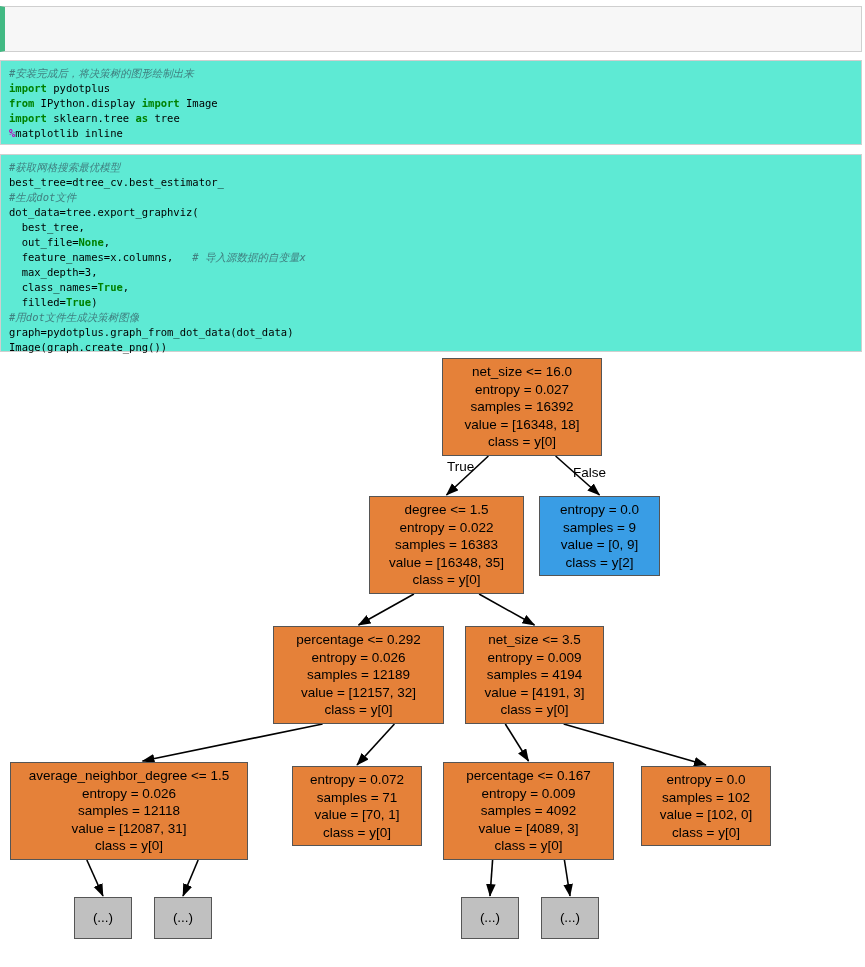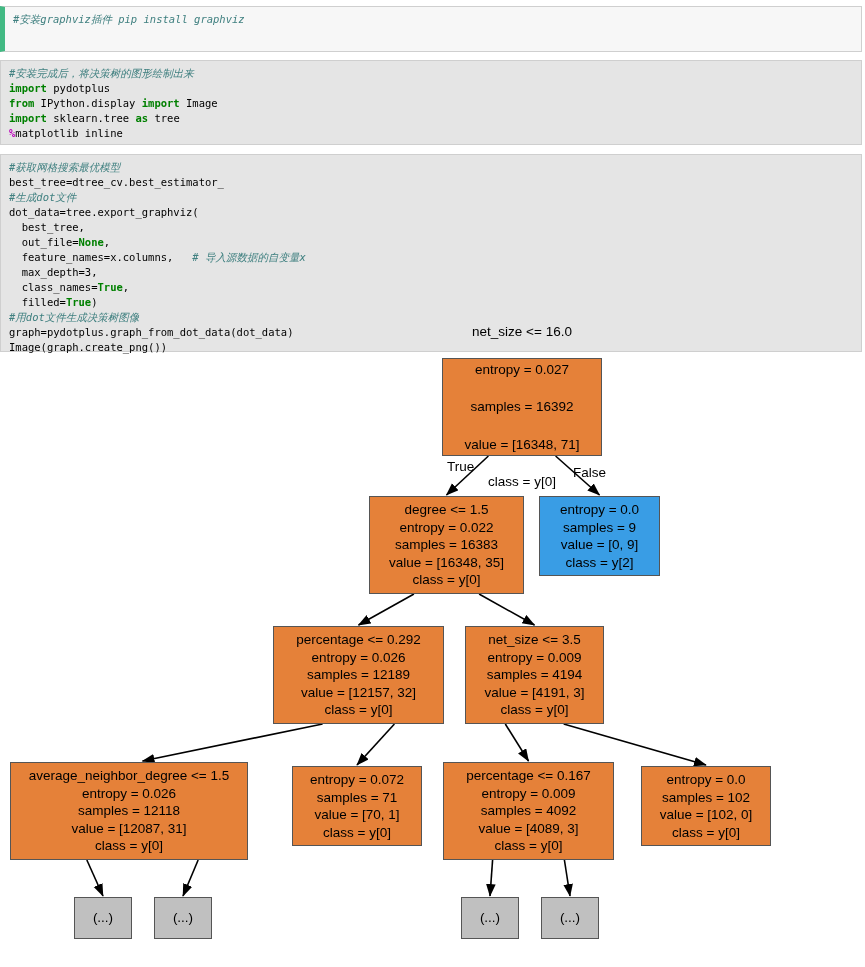--- a/index.html
+++ b/index.html
@@ -10,21 +10,21 @@
     overflow:hidden;
     position:relative;
   }
 
   
   .nb{position:absolute;left:0;top:0;width:865px;}
 
   .cell{
     position:absolute;
     box-sizing:border-box;
-    background:#e5e5e5;
+    background:#5eead4;
     border:1px solid #cfcfcf;
     font-family:"DejaVu Sans Mono", monospace;
     font-size:10.5px;
     line-height:15px;
     color:#000;
     padding:5px 8px 5px 8px;
     white-space:pre;
   }
   .cell.selected{
     border-left:5px solid #42b983;
@@ -76,21 +76,21 @@
     font-family:"Liberation Sans", sans-serif;
     font-size:13.5px;
     color:#000;
     white-space:nowrap;
   }
 </style>
 </head>
 <body>
 
 <div class="nb" id="nb">
-    <div class="cell selected" style="left: 0px; top: 6px; width: 862px; height: 46px;"><div class="line"><span class="cm">#安装graphviz插件 pip install graphviz</span></div></div>
+    <div class="cell selected" style="left: 0px; top: 6px; width: 862px; height: 46px;"></div>
     <div class="cell" style="left: 0px; top: 60px; width: 862px; height: 85px;"><div class="line"><span class="cm">#安装完成后，将决策树的图形绘制出来</span></div><div class="line"><span class="k">import</span><span> pydotplus</span></div><div class="line"><span class="k">from</span><span> IPython.display </span><span class="k">import</span><span> Image</span></div><div class="line"><span class="k">import</span><span> sklearn.tree </span><span class="k">as</span><span> tree</span></div><div class="line"><span class="mg">%</span><span>matplotlib inline</span></div></div>
     <div class="cell" style="left: 0px; top: 154px; width: 862px; height: 198px;"><div class="line"><span class="cm">#获取网格搜索最优模型</span></div><div class="line"><span>best_tree=dtree_cv.best_estimator_</span></div><div class="line"><span class="cm">#生成dot文件</span></div><div class="line"><span>dot_data=tree.export_graphviz(</span></div><div class="line"><span>  best_tree,</span></div><div class="line"><span>  out_file=</span><span class="bi">None</span><span>,</span></div><div class="line"><span>  feature_names=x.columns,   </span><span class="cm"># 导入源数据的自变量x</span></div><div class="line"><span>  max_depth=3,</span></div><div class="line"><span>  class_names=</span><span class="bi">True</span><span>,</span></div><div class="line"><span>  filled=</span><span class="bi">True</span><span>)</span></div><div class="line"><span class="cm">#用dot文件生成决策树图像</span></div><div class="line"><span>graph=pydotplus.graph_from_dot_data(dot_data)</span></div><div class="line"><span>Image(graph.create_png())</span></div></div>
   </div>
 
 <div id="tree">
   <svg width="865" height="615">
     <defs>
       <marker id="arrow" markerWidth="9" markerHeight="9" refX="7.5" refY="3" orient="auto" markerUnits="strokeWidth">
         <path d="M0,0 L0,6 L8,3 z" fill="#000"></path>
       </marker>
@@ -104,25 +104,25 @@
         <path d="M394.40999999999997,372 L357,413" marker-end="url(#arrow)"></path>
         <path d="M505.31,372 L528.5,409" marker-end="url(#arrow)"></path>
         <path d="M563.69,372 L706,413" marker-end="url(#arrow)"></path>
         <path d="M86.85,508 L103,544" marker-end="url(#arrow)"></path>
         <path d="M198.15,508 L183,544" marker-end="url(#arrow)"></path>
         <path d="M492.59000000000003,508 L490,544" marker-end="url(#arrow)"></path>
         <path d="M564.41,508 L570,544" marker-end="url(#arrow)"></path>
       </g>
   </svg>
   <div id="nodes">
-      <div class="node orange" style="left: 442px; top: 6px; width: 160px; height: 98px; gap: 20px;">
+      <div class="node orange" style="left: 442px; top: 6px; width: 160px; height: 98px;">
         <span class="ln">net_size &lt;= 16.0</span>
         <span class="ln">entropy = 0.027</span>
         <span class="ln">samples = 16392</span>
-        <span class="ln">value = [16348, 71]</span>
+        <span class="ln">value = [16348, 18]</span>
         <span class="ln">class = y[0]</span>
       </div>
       <div class="node orange" style="left: 369px; top: 144px; width: 155px; height: 98px;">
         <span class="ln">degree &lt;= 1.5</span>
         <span class="ln">entropy = 0.022</span>
         <span class="ln">samples = 16383</span>
         <span class="ln">value = [16348, 35]</span>
         <span class="ln">class = y[0]</span>
       </div>
       <div class="node blue" style="left: 539px; top: 144px; width: 121px; height: 80px;">

